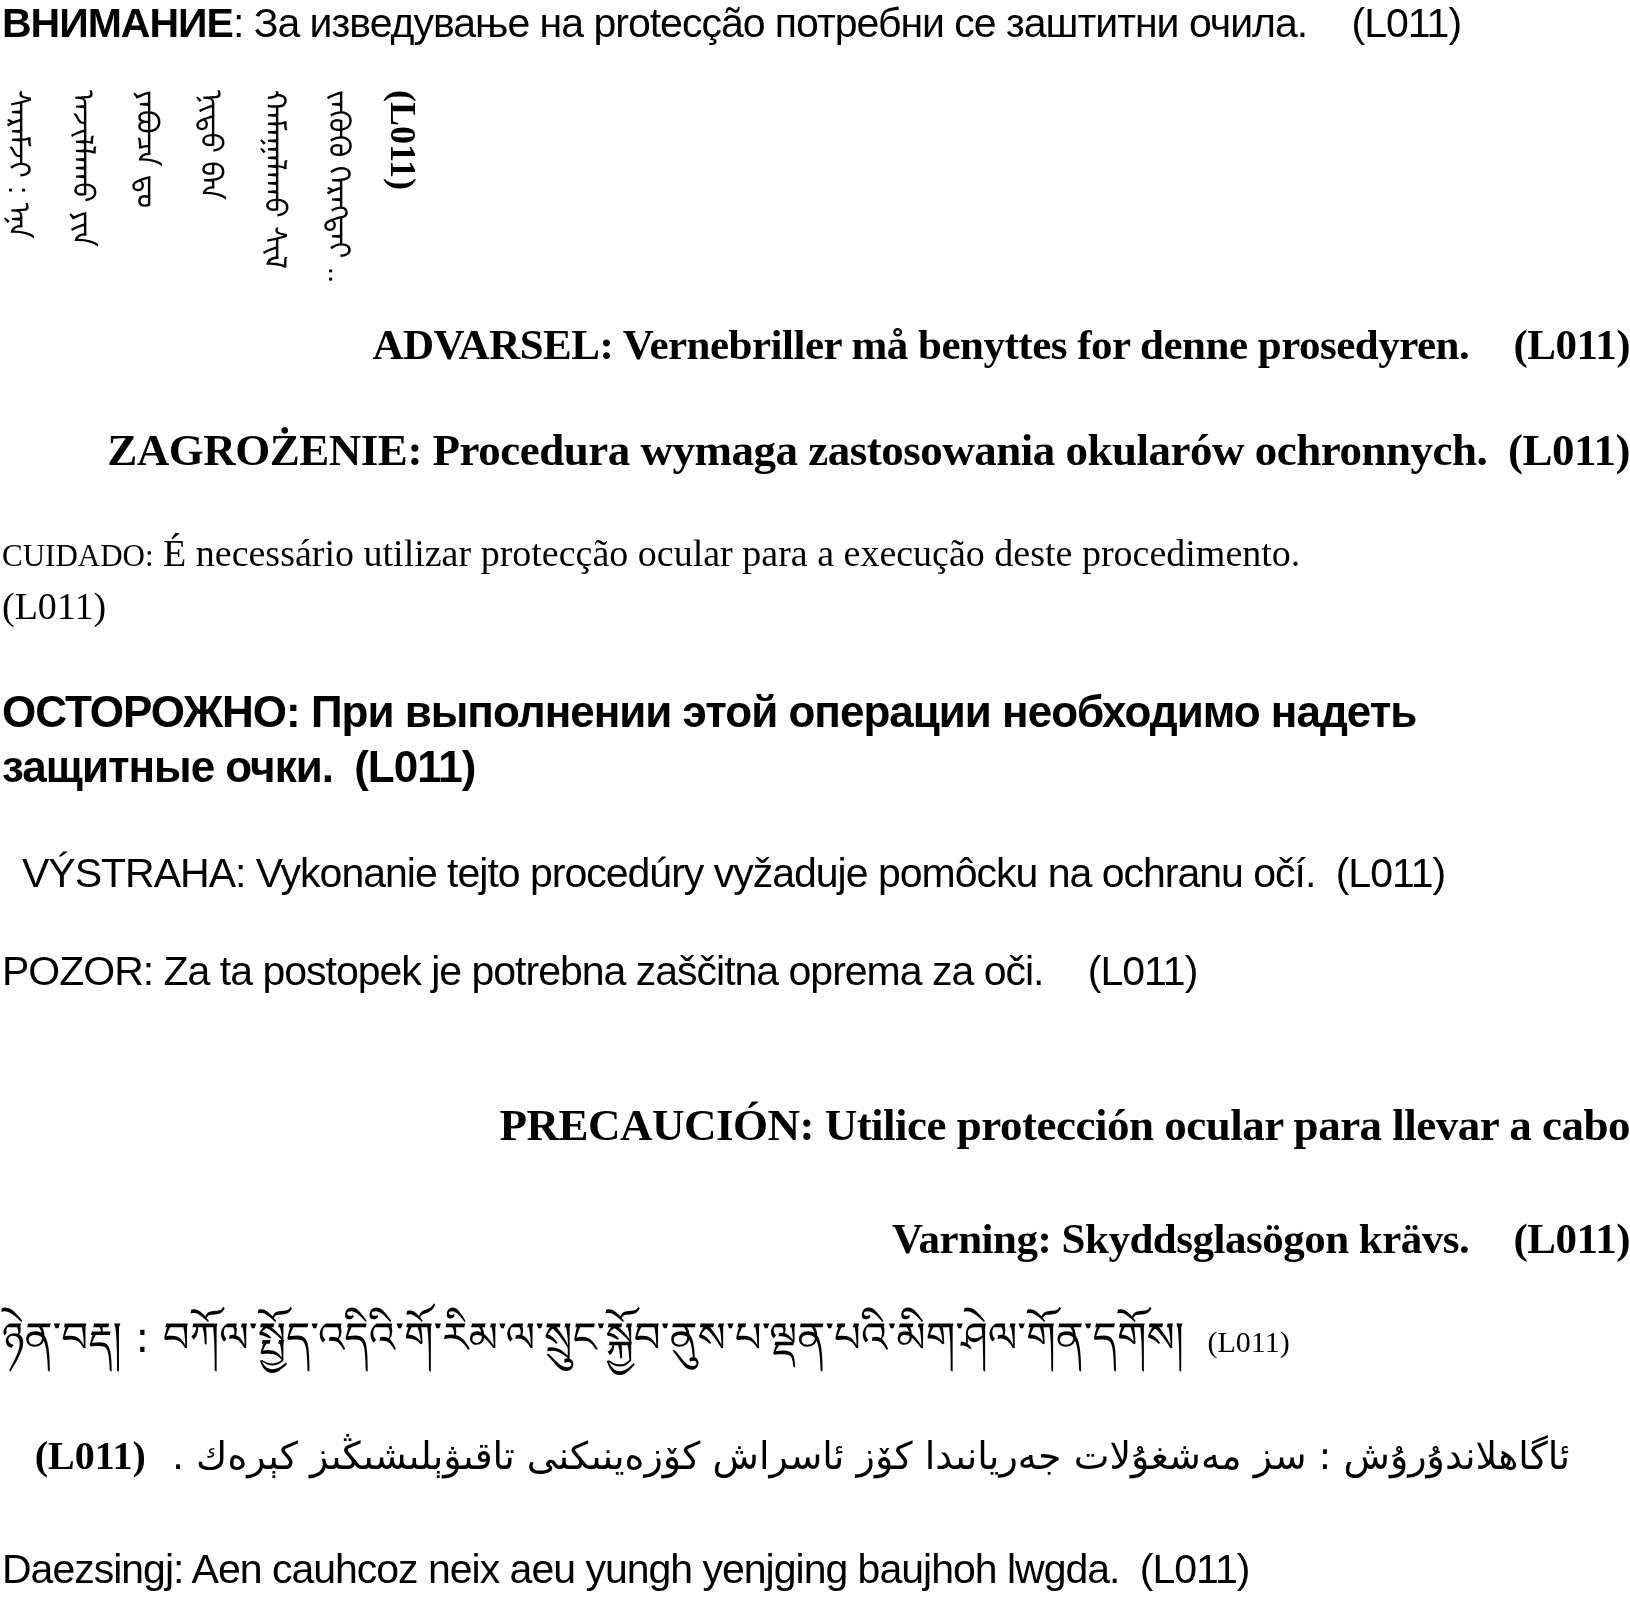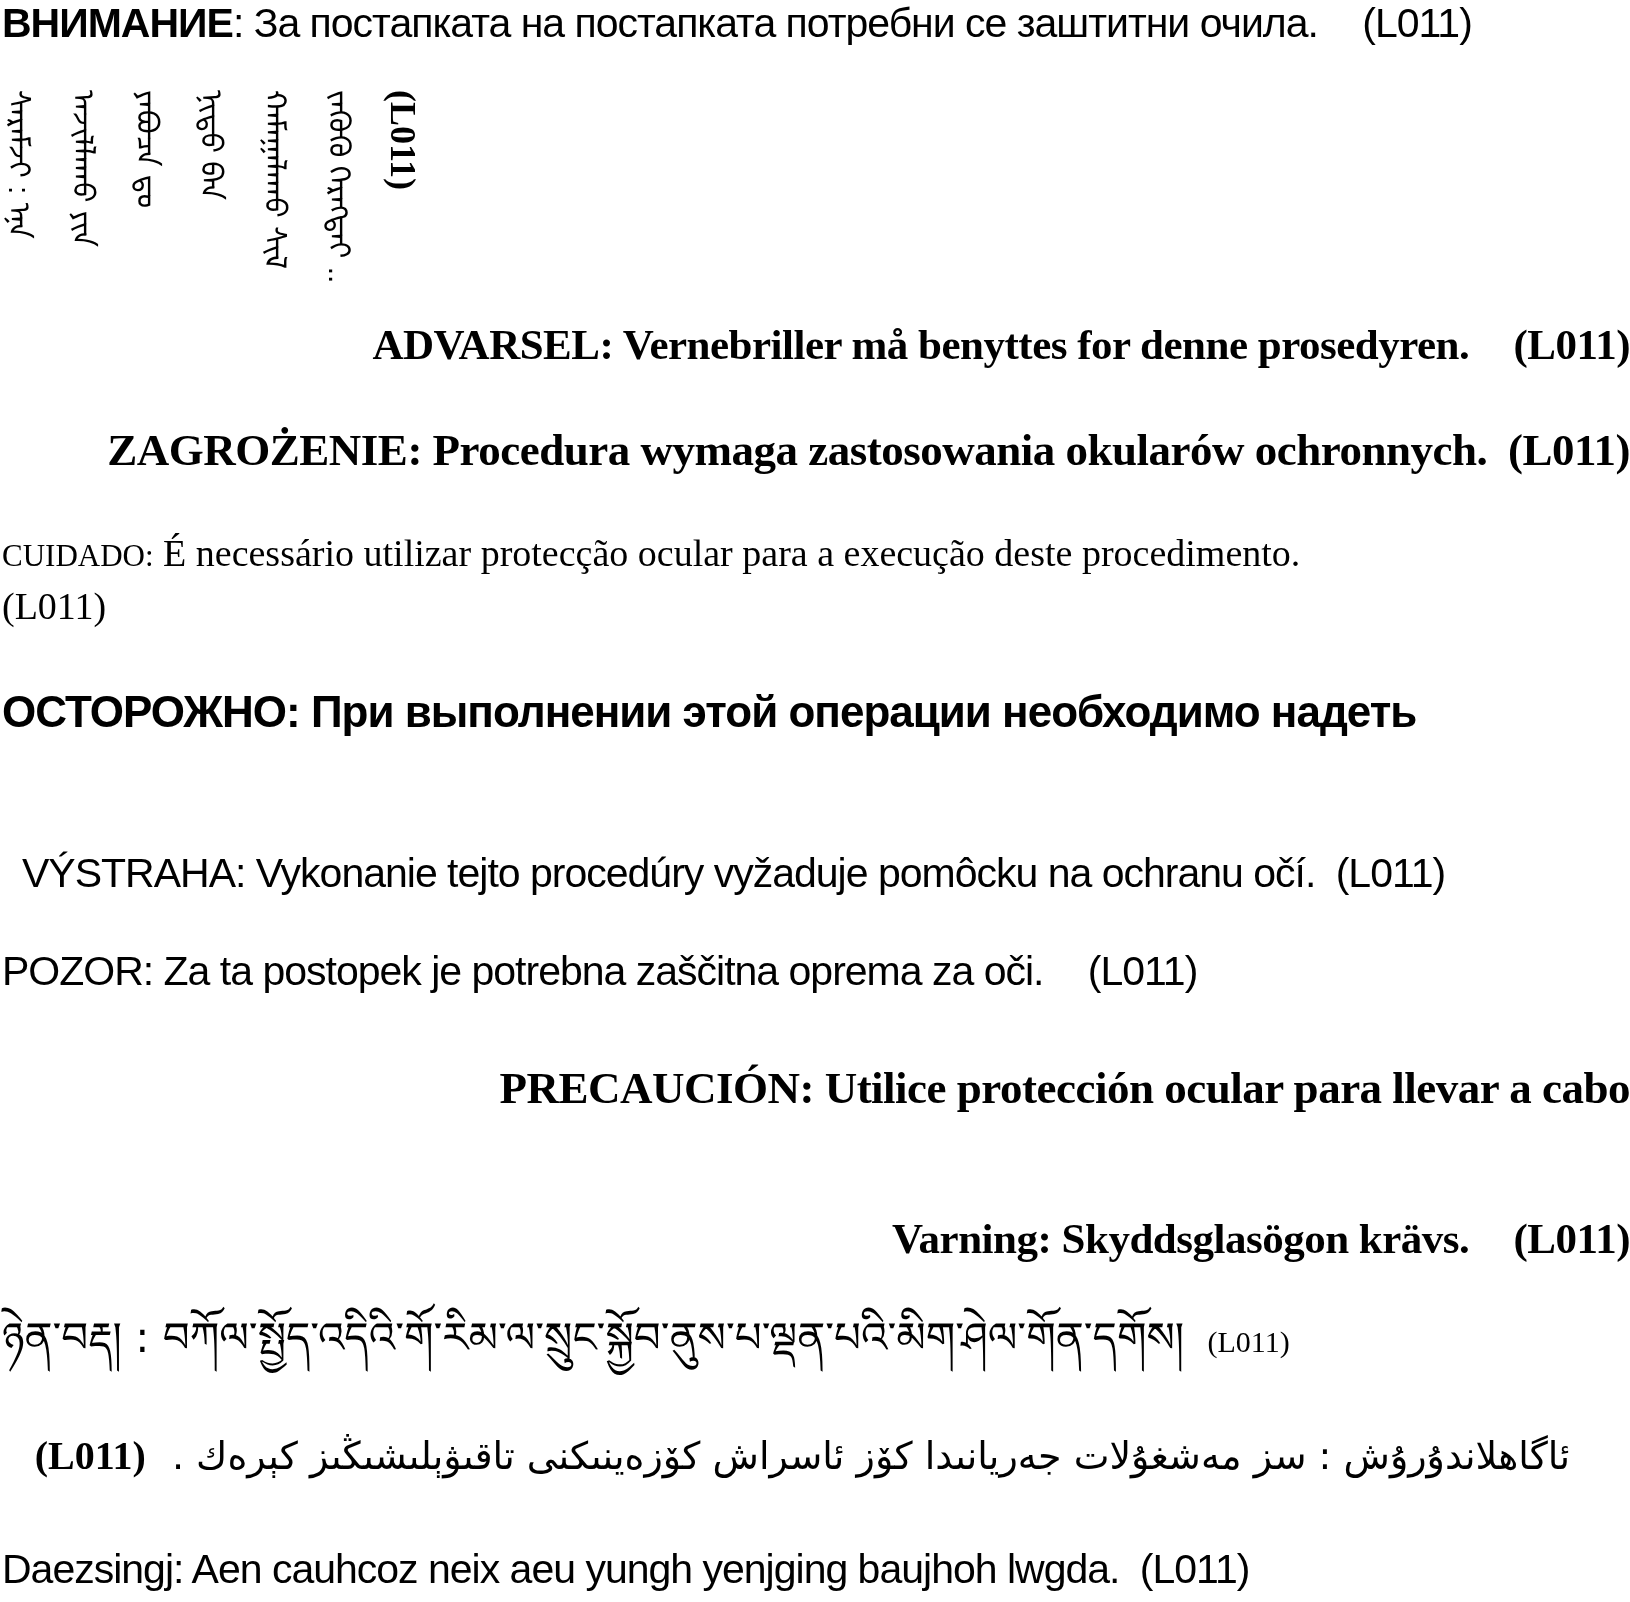--- a/index.html
+++ b/index.html
@@ -43,42 +43,42 @@
   #w-norwegian  { top: 320px; font-size: 43px; }
   #w-polish     { top: 424px; font-size: 45px; }
 
   #w-portuguese { top: 528px; font-size: 38px; line-height: 50px; }
   #w-portuguese .prefix { font-size: 31px; }
 
   #w-russian    { top: 684px; font-size: 44px; line-height: 55px; font-weight: bold; letter-spacing: -1px; }
   #w-slovak     { top: 850px; font-size: 41px; margin-left: 20px; }
   #w-slovenian  { top: 948px; font-size: 41px; }
 
-  #w-spanish    { top: 1060px; font-size: 45px; line-height: 57px; }
+  #w-spanish    { top: 1097px; font-size: 45px; line-height: 57px; }
   #w-swedish    { top: 1214px; font-size: 43px; }
 
   #w-tibetan    { top: 1288px; font-size: 42px; line-height: 100px; font-family: "DejaVu Sans", sans-serif; }
   #w-tibetan .code { font-family: "Liberation Serif", serif; font-size: 30px; }
 
   #w-uyghur     { top: 1432px; right: 60px; direction: rtl; text-align: right;
                   font-size: 38px; font-family: "DejaVu Sans", sans-serif; }
   #w-uyghur .code { font-family: "Liberation Serif", serif; font-weight: bold; font-size: 40px; }
 
   #w-zhuang     { top: 1546px; font-size: 41px; }
 
   
   .gap-wide   { margin-left: 34px; }
   .gap-small  { margin-left: 10px; }
   .gap-rtl    { margin-right: 14px; }
 </style>
 </head>
 <body>
 
 <div class="warn sans" id="w-macedonian">
-  <span class="prefix">ВНИМАНИЕ</span><span>: За постапката на постапката потребни се заштитни очила.</span>
+  <span class="prefix">ВНИМАНИЕ</span><span>: За изведување на protecção потребни се заштитни очила.</span>
   <span class="gap-wide">(L011)</span>
 </div>
 
 <div class="warn" id="w-mongolian">
   <div class="mcol">ᠰᠡᠷᠡᠮᠵᠢ : ᠡᠨᠡ</div>
   <div class="mcol">ᠠᠵᠢᠯᠯᠠᠬᠤ ᠶᠢᠨ</div>
   <div class="mcol">ᠶᠠᠪᠤᠴᠠ ᠳᠤ</div>
   <div class="mcol">ᠨᠢᠳᠦ ᠪᠡᠨ</div>
   <div class="mcol">ᠬᠠᠮᠠᠭᠠᠯᠠᠬᠤ ᠰᠢᠯ</div>
   <div class="mcol">ᠵᠡᠭᠦᠬᠦ ᠬᠡᠷᠡᠭᠲᠡᠢ ..</div>
@@ -95,20 +95,24 @@
   <span class="gap-small">(L011)</span>
 </div>
 
 <div class="warn serif-reg" id="w-portuguese">
   <span class="prefix">CUIDADO:</span><span> É necessário utilizar protecção ocular para a execução deste procedimento.</span>
   <div>(L011)</div>
 </div>
 
 <div class="warn sans" id="w-russian">
   <div>ОСТОРОЖНО: При выполнении этой операции необходимо надеть</div>
+  <div>
+    <span>защитные очки.</span>
+    <span class="gap-small">(L011)</span>
+  </div>
 </div>
 
 <div class="warn sans" id="w-slovak">
   <span>VÝSTRAHA: Vykonanie tejto procedúry vyžaduje pomôcku na ochranu očí.</span>
   <span class="gap-small">(L011)</span>
 </div>
 
 <div class="warn sans" id="w-slovenian">
   <span>POZOR: Za ta postopek je potrebna zaščitna oprema za oči.</span>
   <span class="gap-wide">(L011)</span>

